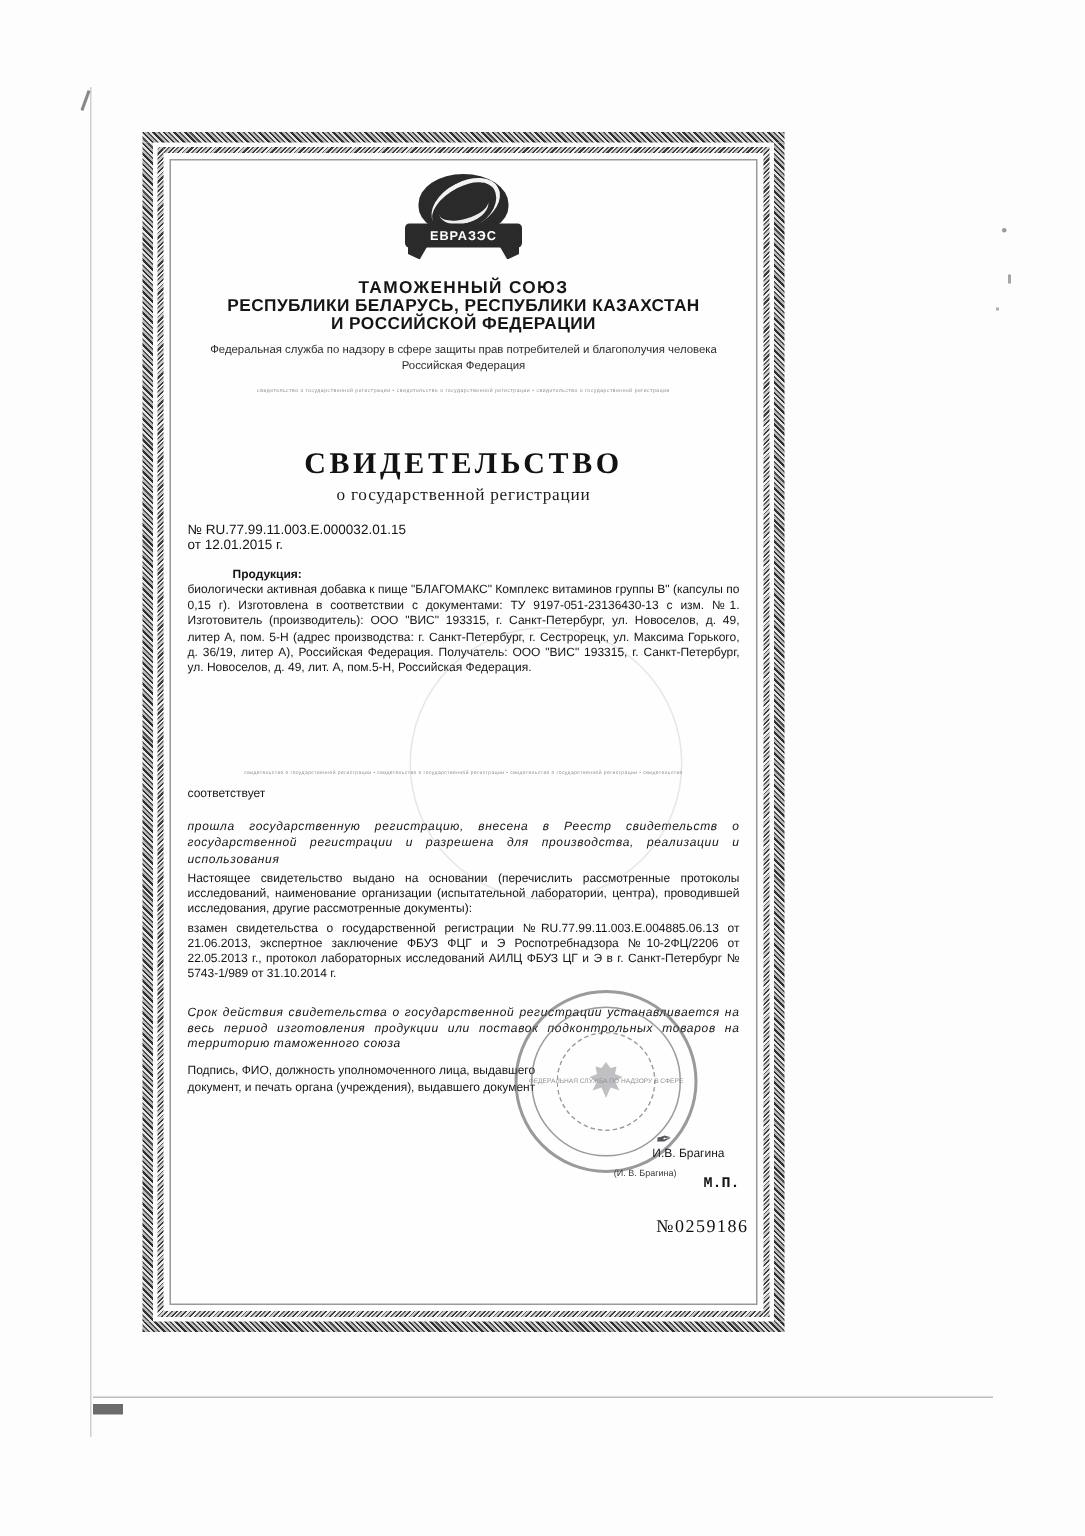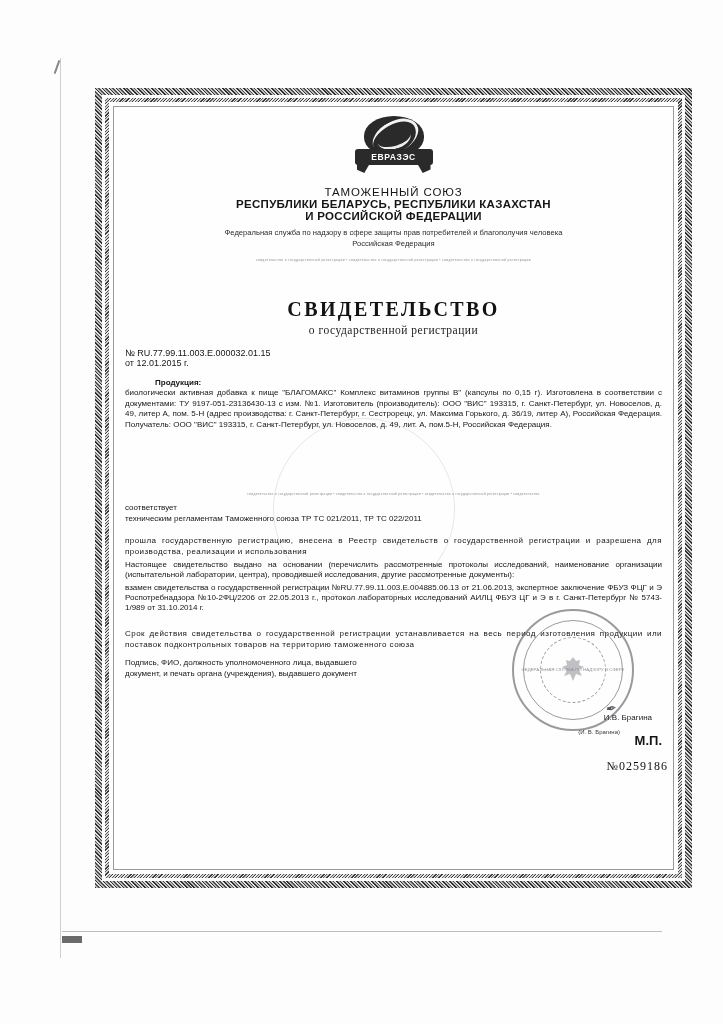--- a/index.html
+++ b/index.html
@@ -35,21 +35,21 @@
   .mark-bline { left: 62px; top: 931px; width: 600px; height: 1px; background:#bdbdbd;}
   .speck1 { left: 668px; top: 152px; width: 3px; height: 3px; border-radius:50%; opacity:.5;}
   .speck2 { left: 672px; top: 183px; width: 2px; height: 6px; opacity:.45;}
   .speck3 { left: 664px; top: 205px; width: 2px; height: 2px; opacity:.4;}
 
   
   .cert {
     position: absolute;
     left: 95px;
     top: 88px;
-    width: 597px;
+    width: 428px;
     height: 800px;
     background: #fefefe;
     box-sizing: border-box;
   }
   .border-outer {
     position: absolute;
     left: 0; top: 0; right: 0; bottom: 0;
     border: 7px solid #7b7b7b;
     border-image: repeating-linear-gradient(45deg,
         #2f2f2f 0px, #2f2f2f 1.2px,
@@ -133,21 +133,21 @@
   }
   .emblem .tail-l { left: 2px; clip-path: polygon(0 0,100% 0,60% 100%,0 60%);}
   .emblem .tail-r { right: 2px; clip-path: polygon(0 0,100% 0,100% 60%,40% 100%);}
 
   .hdr {
     text-align: center;
     margin-top: 8px;
   }
   .hdr .l1 {
     font-size: 11.5px;
-    font-weight: normal;
+    font-weight: bold;
     letter-spacing: .9px;
     color: #151515;
   }
   .hdr .l2, .hdr .l3 {
     font-size: 11.5px;
     font-weight: bold;
     letter-spacing: .3px;
     color: #151515;
   }
   .hdr .sub {
@@ -195,21 +195,21 @@
   }
 
   .body-text {
     margin: 10px 6px 0;
     font-size: 8px;
     line-height: 10.4px;
     text-align: justify;
     color: #151515;
   }
   .body-text .lbl { font-weight: bold; padding-left: 30px; }
-  .spaced { letter-spacing: .45px; }
+  .spaced { letter-spacing: .45px; font-style: italic; }
 
   .gap { height: 58px; }
 
   .microline2 {
     margin: 4px 4px 0;
     font-size: 3.3px;
     letter-spacing: .3px;
     color: #8d8d8d;
     text-align: center;
     white-space: nowrap;
@@ -294,23 +294,24 @@
   }
   .sign-name {
     position: absolute;
     right: 16px; top: 56px;
     font-size: 8px;
     color: #1a1a1a;
   }
   .mp {
     position: absolute;
     right: 6px; top: 76px;
-    font-size: 13px;
+    font-size: 10px;
     font-weight: bold;
     color: #141414;
+    font-family: Liberation Mono, monospace;
   }
   .sign-small {
     position: absolute;
     right: 48px; top: 72px;
     font-size: 6px;
     color: #3a3a3a;
   }
 
   
   .watermark {
@@ -383,21 +384,20 @@
         <div class="lbl">Продукция:</div>
         <div>биологически активная добавка к пище "БЛАГОМАКС" Комплекс витаминов группы В" (капсулы по 0,15 г). Изготовлена в соответствии с документами: ТУ 9197-051-23136430-13 с изм. №1. Изготовитель (производитель): ООО "ВИС" 193315, г. Санкт-Петербург, ул. Новоселов, д. 49, литер А, пом. 5-Н (адрес производства: г. Санкт-Петербург, г. Сестрорецк, ул. Максима Горького, д. 36/19, литер А), Российская Федерация. Получатель: ООО "ВИС" 193315, г. Санкт-Петербург, ул. Новоселов, д. 49, лит. А, пом.5-Н, Российская Федерация.</div>
       </div>
 
       <div class="gap"></div>
 
       <div class="microline2">свидетельство о государственной регистрации • свидетельство о государственной регистрации • свидетельство о государственной регистрации • свидетельство</div>
 
       <div class="sect">
         <div>соответствует</div>
-        <div>техническим регламентам Таможенного союза ТР ТС 021/2011, ТР ТС 022/2011</div>
       </div>
 
       <div class="sect spaced" style="margin-top:12px">прошла государственную регистрацию, внесена в Реестр свидетельств о государственной регистрации и разрешена для производства, реализации и использования</div>
       <div class="sect tight" style="margin-top:3px">Настоящее свидетельство выдано на основании (перечислить рассмотренные протоколы исследований, наименование организации (испытательной лаборатории, центра), проводившей исследования, другие рассмотренные документы):</div>
       <div class="sect tight" style="margin-top:3px">взамен свидетельства о государственной регистрации №RU.77.99.11.003.Е.004885.06.13 от 21.06.2013, экспертное заключение ФБУЗ ФЦГ и Э Роспотребнадзора №10-2ФЦ/2206 от 22.05.2013 г., протокол лабораторных исследований АИЛЦ ФБУЗ ЦГ и Э в г. Санкт-Петербург № 5743-1/989 от 31.10.2014 г.</div>
 
       <div class="sect spaced" style="margin-top:16px">Срок действия свидетельства о государственной регистрации устанавливается на весь период изготовления продукции или поставок подконтрольных товаров на территорию таможенного союза</div>
 
       <div class="sign-area">
         <div class="sign-left">Подпись, ФИО, должность уполномоченного лица, выдавшего документ, и печать органа (учреждения), выдавшего документ</div>

